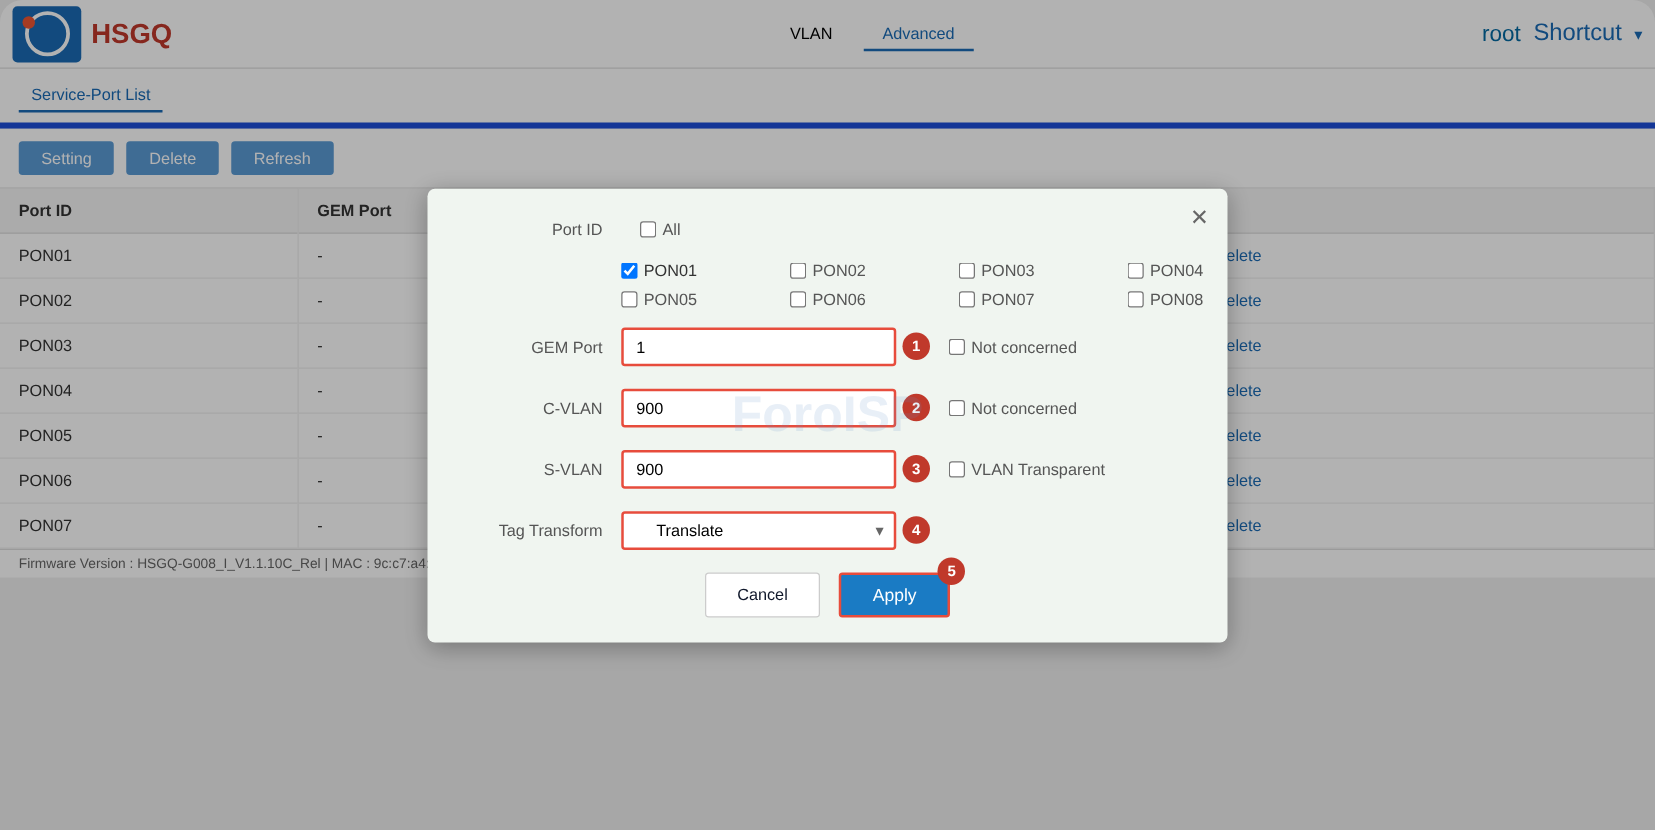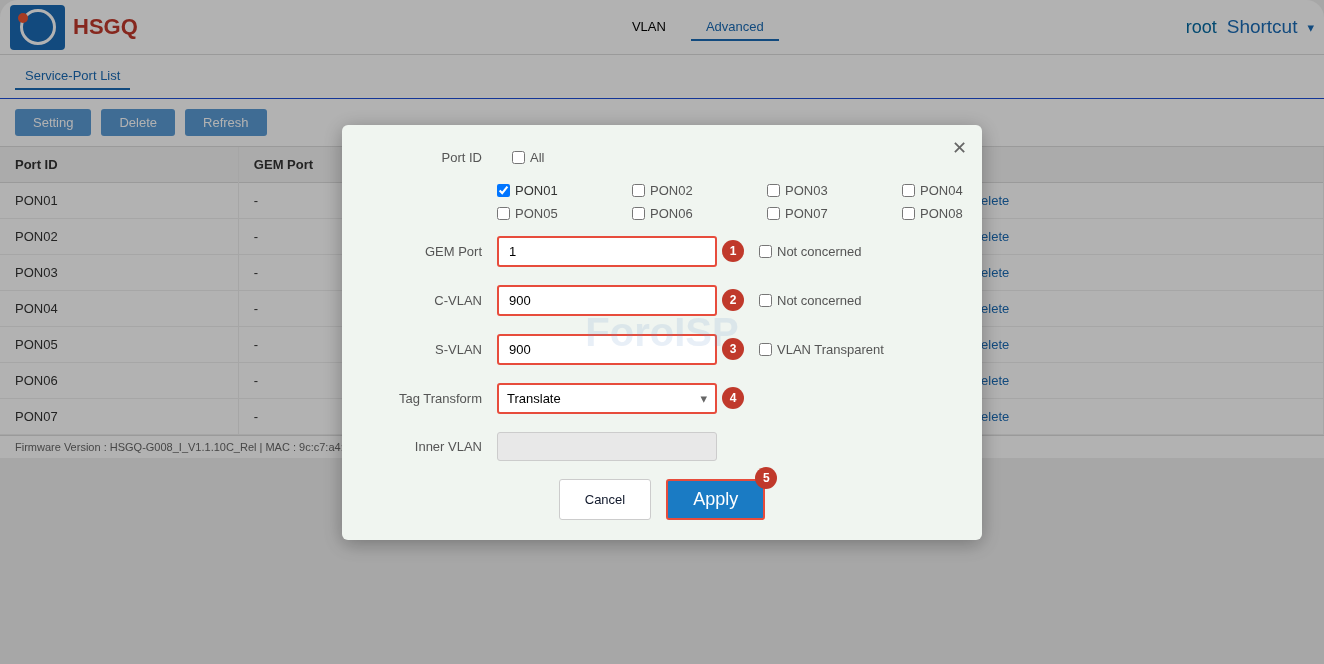--- a/index.html
+++ b/index.html
@@ -86,21 +86,21 @@
       color: #1a6bb5;
       font-size: 19px;
     }
     .nav-arrow {
       color: #1a6bb5;
     }
 
     
     .sub-nav {
       background: #fff;
-      border-bottom: 1px solid #1d4ed8;
+      border-bottom: 5px solid #1d4ed8;
       display: flex;
       align-items: center;
       padding: 8px 15px;
       gap: 5px;
     }
     .sub-nav-btn {
       padding: 5px 15px;
       border: none;
       border-radius: 3px;
       cursor: pointer;
@@ -232,21 +232,21 @@
       border-radius: 3px;
       padding: 6px 10px;
       font-size: 13px;
       width: 220px;
       background: #e8e8e8;
       outline: none;
     }
     .form-select {
       border: 2px solid #e74c3c;
       border-radius: 3px;
-      padding: 6px 8px;
+      padding: 6px 26px;
       font-size: 13px;
       width: 220px;
       background: #fff;
       outline: none;
       cursor: pointer;
       appearance: none;
     }
     .select-wrapper {
       position: relative;
       display: inline-block;
@@ -338,21 +338,21 @@
       font-size: 13px;
       color: #0f172a;
     }
     .btn-apply {
       padding: 8px 25px;
       border: 2px solid #e74c3c;
       background: #1a7bc4;
       color: #fff;
       border-radius: 3px;
       cursor: pointer;
-      font-size: 18px;
+      font-size: 14px;
     }
 
     
     .footer-bar {
       background: #fff;
       border-top: 1px solid #ddd;
       padding: 5px 15px;
       font-size: 11px;
       color: #666;
     }
@@ -578,24 +578,20 @@
               <option>Add</option>
               <option>Remove</option>
               <option>Transparent</option>
             </select>
             <span class="select-arrow">▾</span>
           </div>
           <span class="step-badge">4</span>
         </div>
       </div>
 
-      <div class="form-row">
-        <span class="form-label">Inner VLAN</span>
-        <input type="text" class="form-input-plain" value="" style="">
-      </div>
 
       <div class="modal-footer">
         <button class="btn-cancel">Cancel</button>
         <div style="position:relative; display:inline-block;">
           <button class="btn-apply">Apply</button>
           <span class="step-badge" style="position:absolute; top:-12px; right:-12px;">5</span>
         </div>
       </div>
     </div>
   </div>

